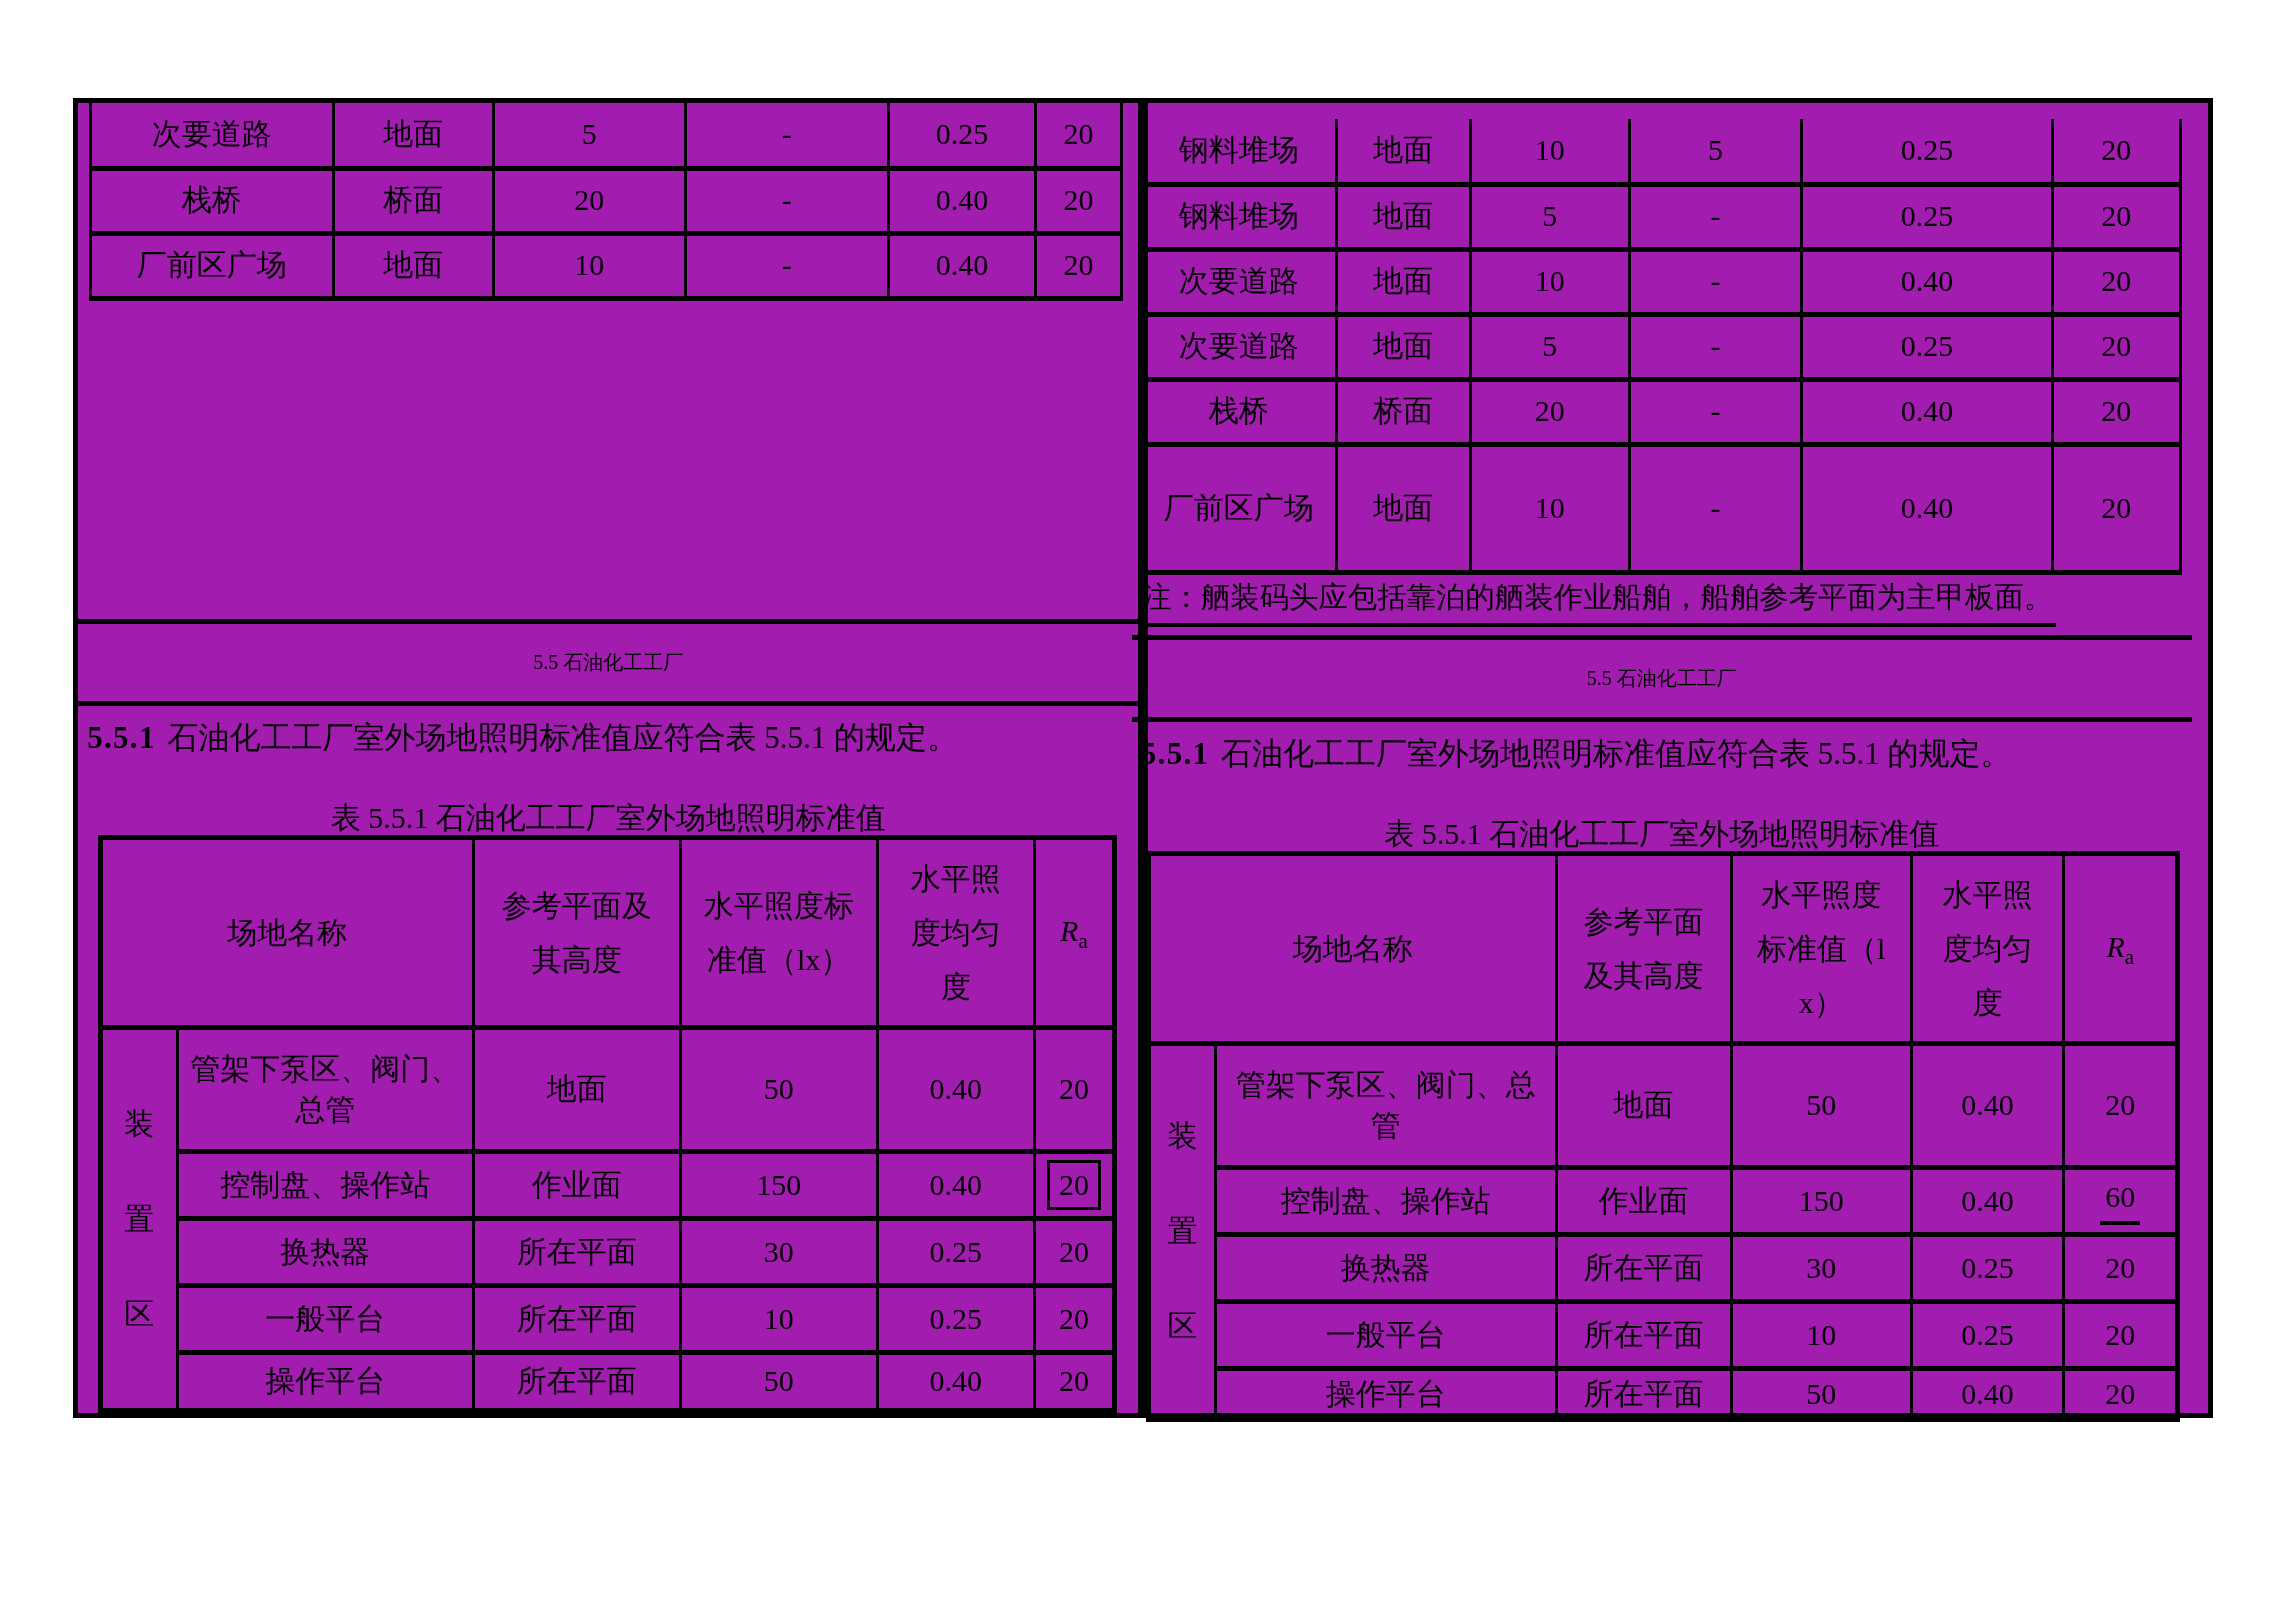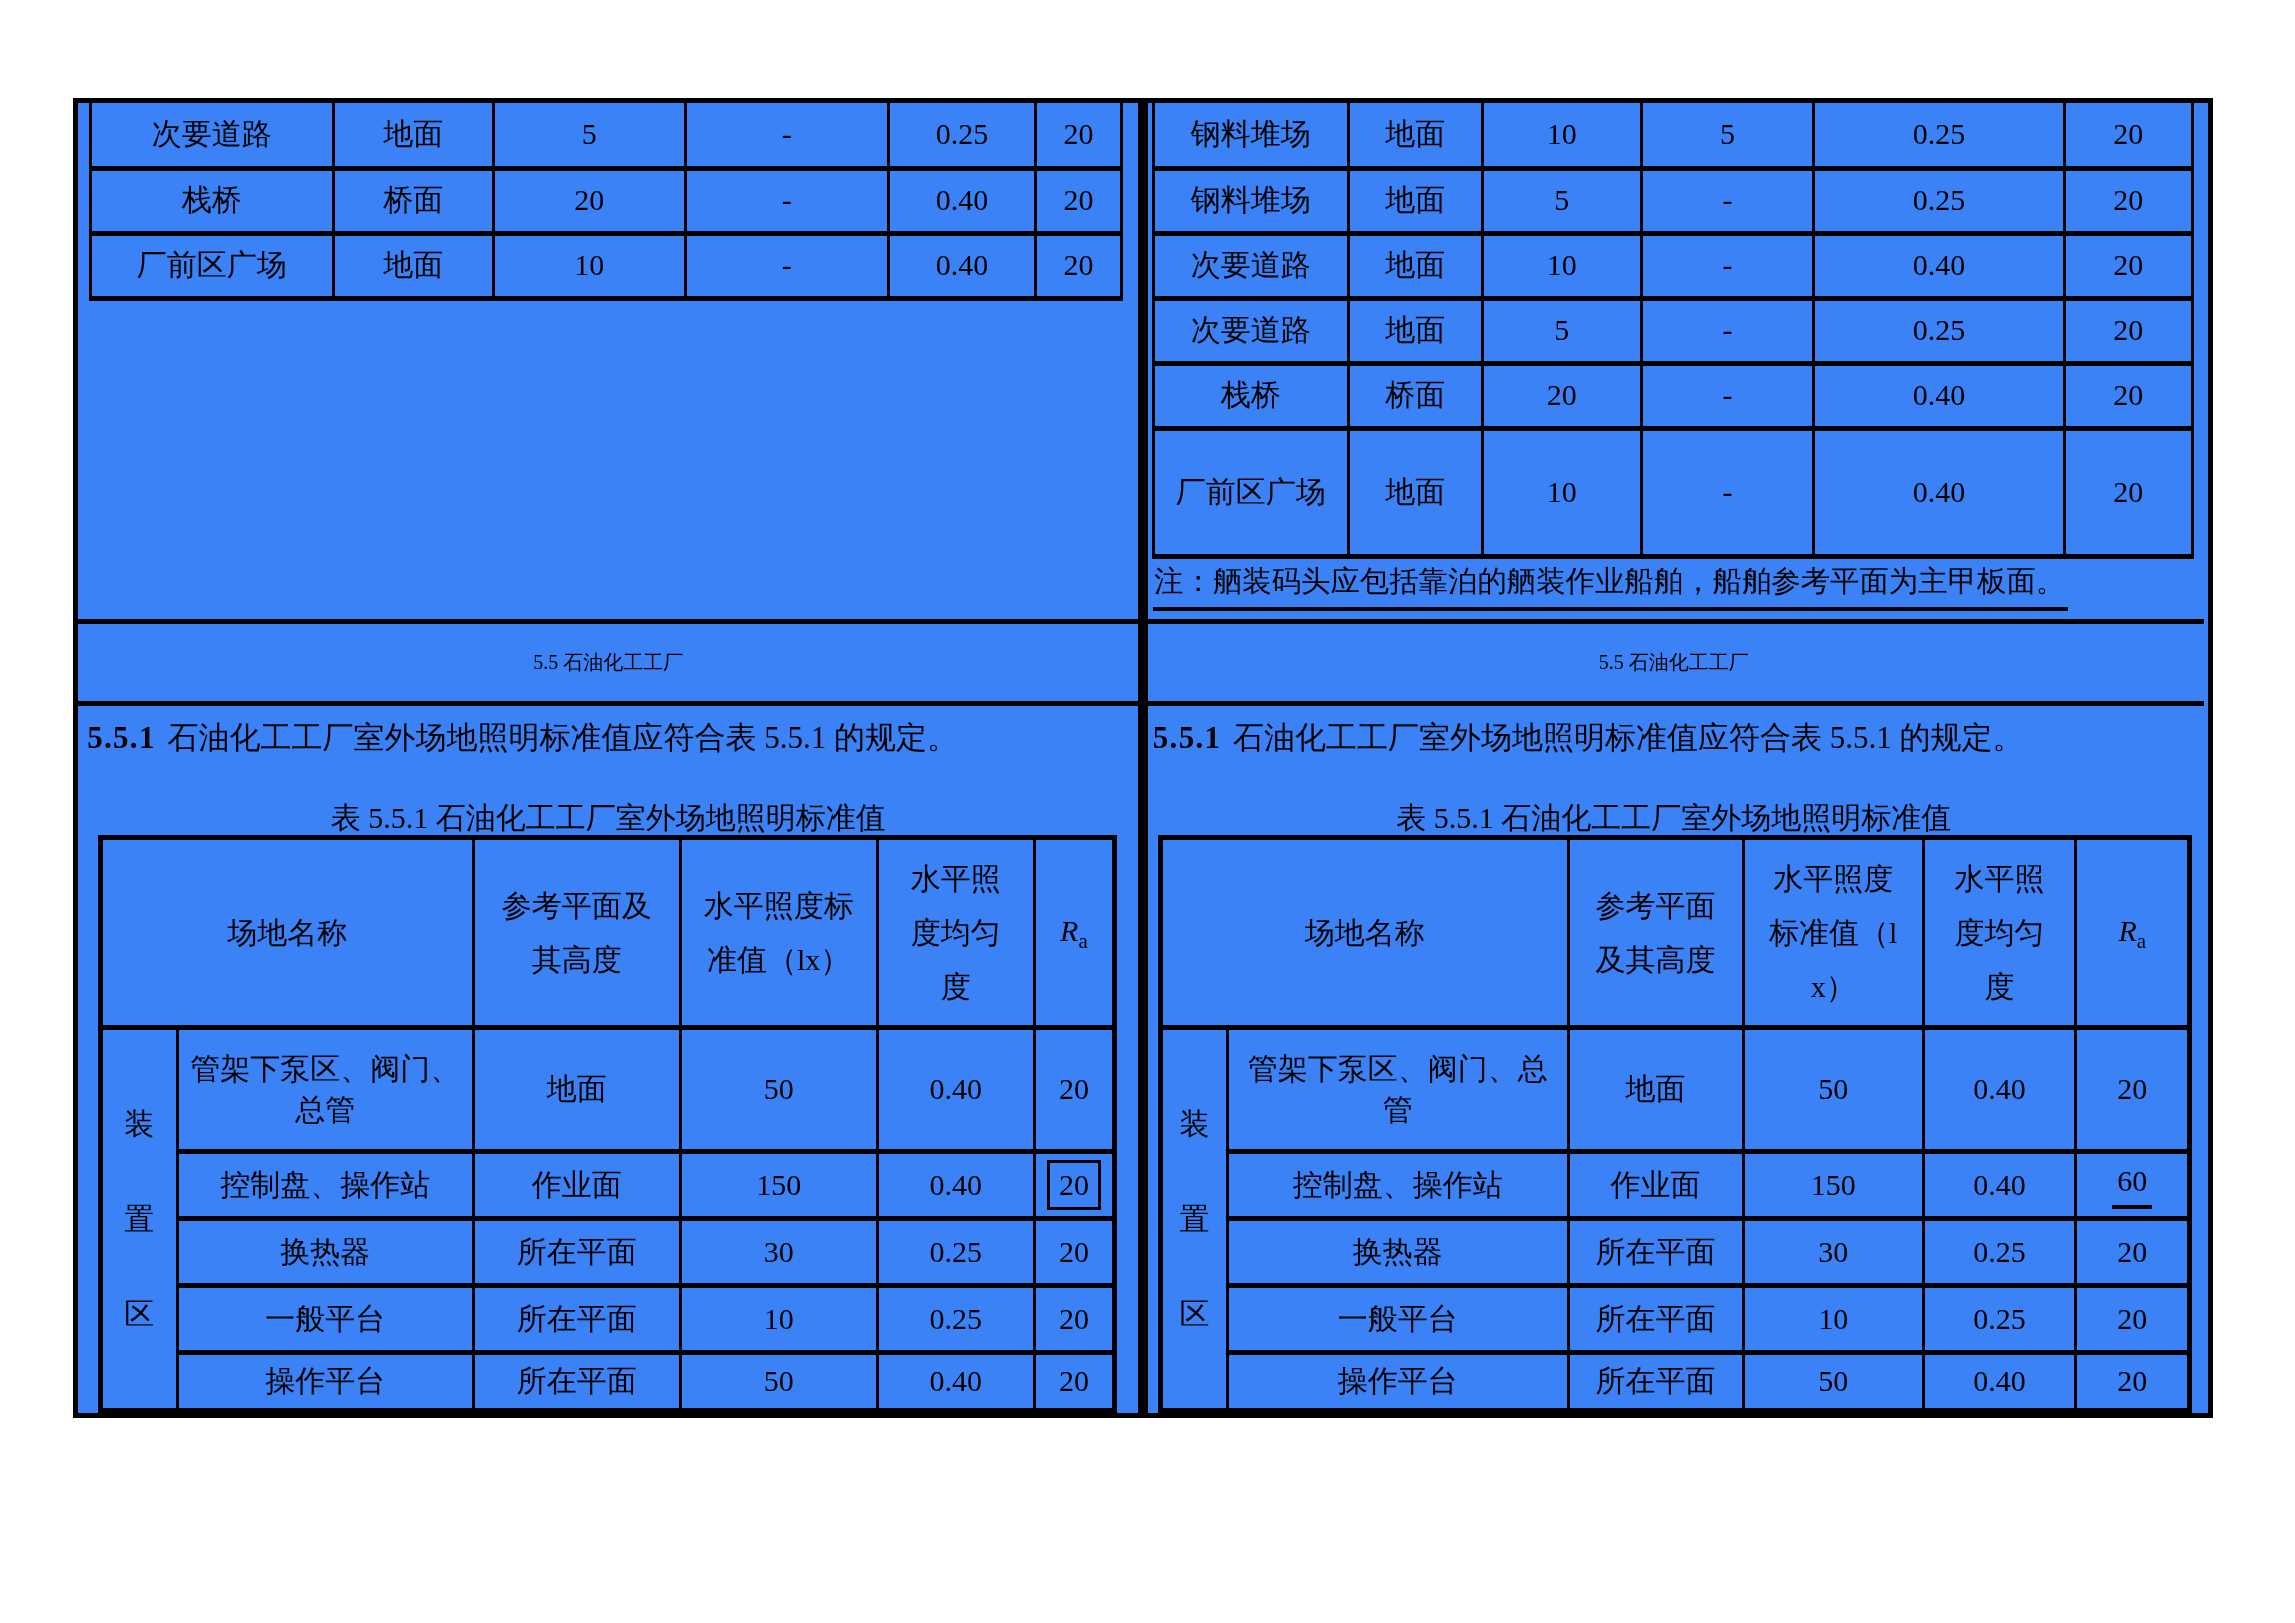--- a/index.html
+++ b/index.html
@@ -9,25 +9,25 @@
     color: #000;
     font-family: "Liberation Serif", "DejaVu Serif", serif;
     overflow: hidden;
   }
   .frame {
     position: absolute;
     left: 73px; top: 98px;
     width: 2140px; height: 1320px;
     border: 5.9px solid #000;
     box-sizing: border-box;
-    background: #3b82f6;
+    background: #a21caf;
   }
   .half { position: absolute; top: 0; bottom: 0; width: calc(50% - 4.6px); }
   .half.left  { left: 0; }
-  .half.right { right: 4px; }
+  .half.right { right: 16px; margin-top: 16px; }
   .divider {
     position: absolute; top: 0; bottom: 0;
     left: calc(50% - 4.6px); width: 9.2px;
     background: #000;
   }
   table { border-collapse: collapse; table-layout: fixed; }
   td {
     border: 3.3px solid #000;
     border-top-width: 5.2px; border-bottom-width: 5.2px;
     text-align: center; vertical-align: middle;

